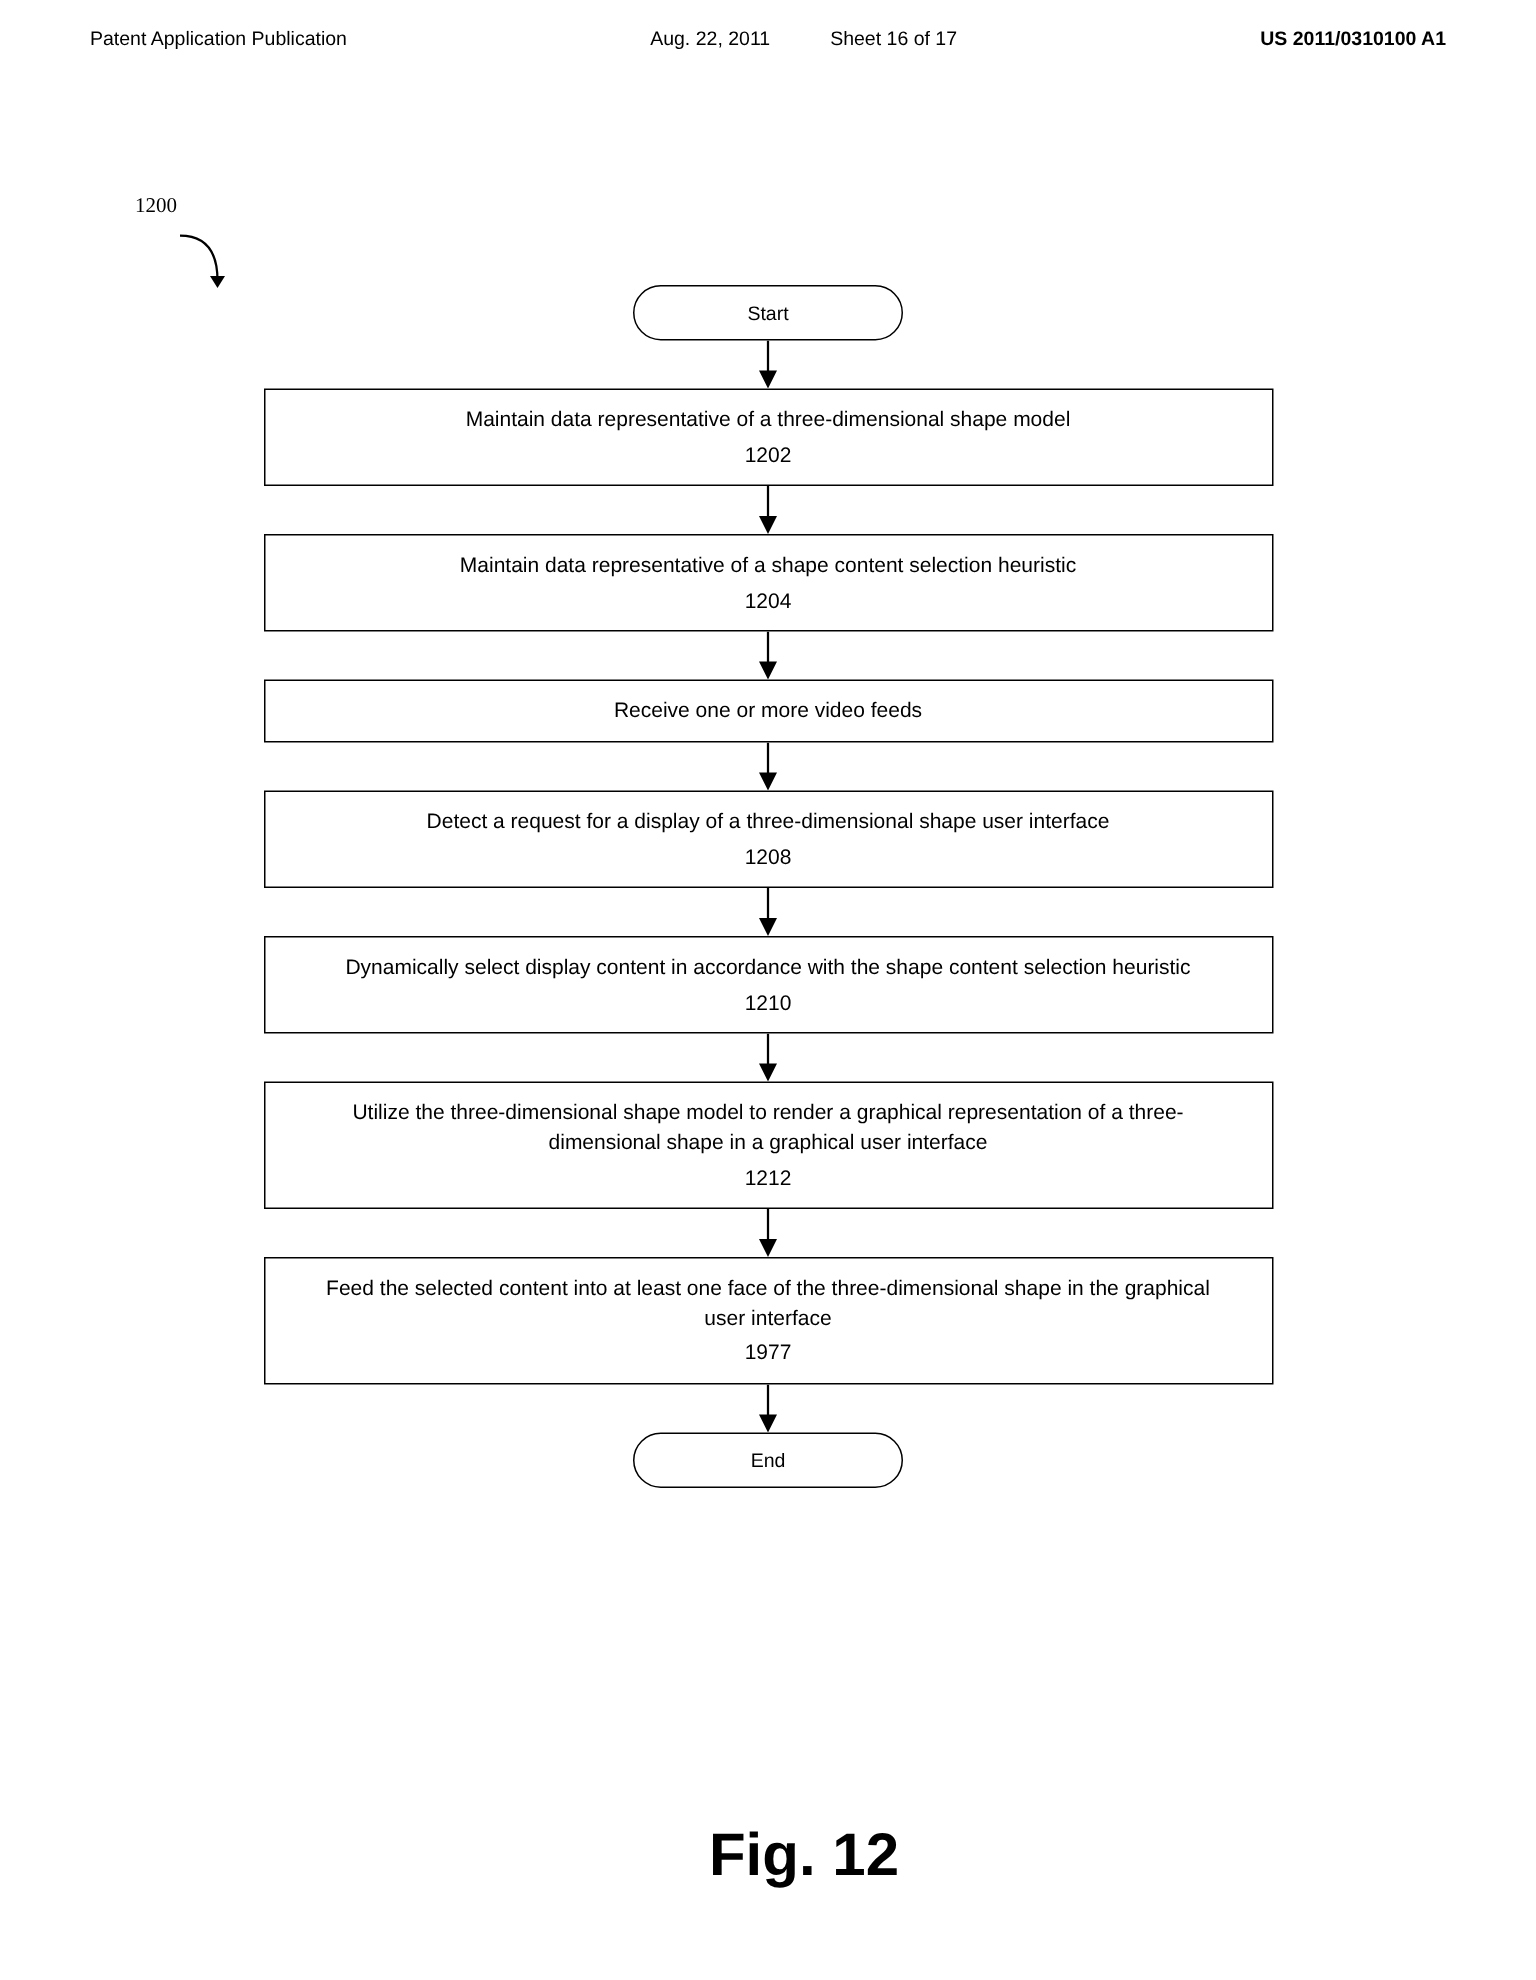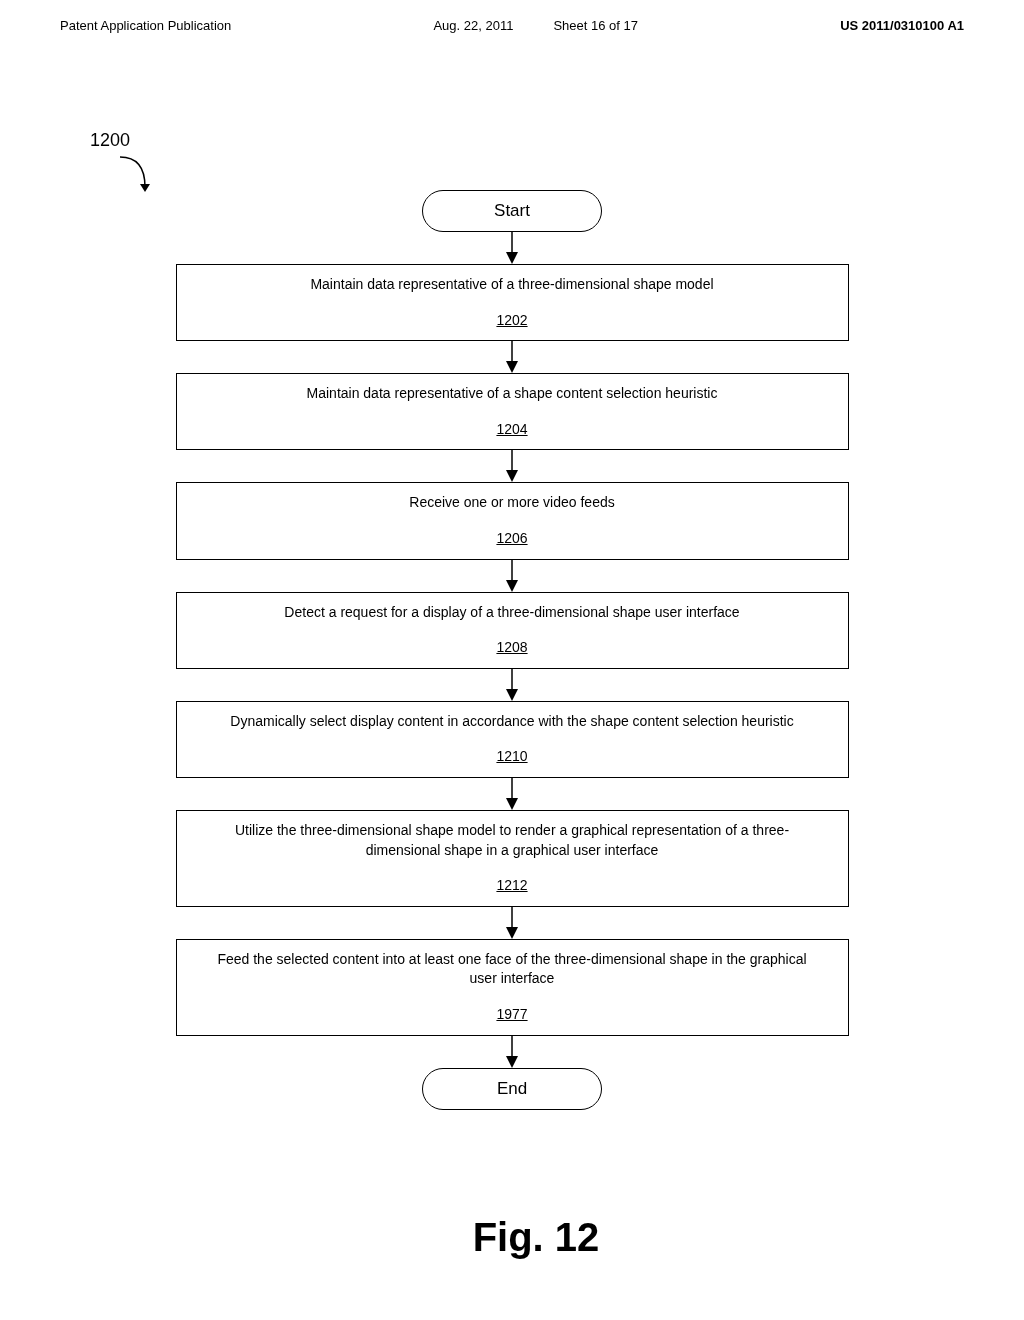--- a/index.html
+++ b/index.html
@@ -32,21 +32,22 @@
       left: 60px;
       right: 60px;
       bottom: 200px;
     }
 
     
     .label-1200 {
       position: absolute;
       top: 0;
       left: 30px;
-      font-size: 18px;
+      font-size: 14px;
+      font-family: Liberation Serif, serif;
     }
     .arrow-1200 {
       position: absolute;
       top: 22px;
       left: 55px;
       width: 40px;
       height: 40px;
     }
 
     
@@ -59,39 +60,38 @@
       flex-direction: column;
       align-items: center;
       gap: 0;
     }
 
     .node-stadium {
       border: 1.5px solid #000;
       border-radius: 30px;
       padding: 10px 50px;
       text-align: center;
-      font-size: 17px;
+      font-size: 13px;
       background: #fff;
       min-width: 180px;
     }
 
     .node-rect {
       border: 1.5px solid #000;
       width: 673px;
       padding: 10px 38px;
       text-align: center;
       font-size: 14px;
       background: #fff;
       line-height: 1.4;
     }
 
     .node-number {
-      text-decoration: underline;
       display: block;
-      margin-top: 16px;
+      margin-top: 4px;
     }
 
     .arrow-down {
       display: flex;
       justify-content: center;
       align-items: center;
       height: 32px;
     }
     .arrow-down svg {
       height: 32px;
@@ -160,21 +160,20 @@
 
     <div class="arrow-down">
       <svg viewBox="0 0 20 32">
           <line x1="10" y1="0" x2="10" y2="24" stroke="#000" stroke-width="1.5"></line>
           <polygon points="4,20 10,32 16,20" fill="#000"></polygon>
         </svg>
     </div>
 
     <div class="node-rect">
       <span>Receive one or more video feeds</span>
-      <span class="node-number">1206</span>
     </div>
 
     <div class="arrow-down">
       <svg viewBox="0 0 20 32">
           <line x1="10" y1="0" x2="10" y2="24" stroke="#000" stroke-width="1.5"></line>
           <polygon points="4,20 10,32 16,20" fill="#000"></polygon>
         </svg>
     </div>
 
     <div class="node-rect">

